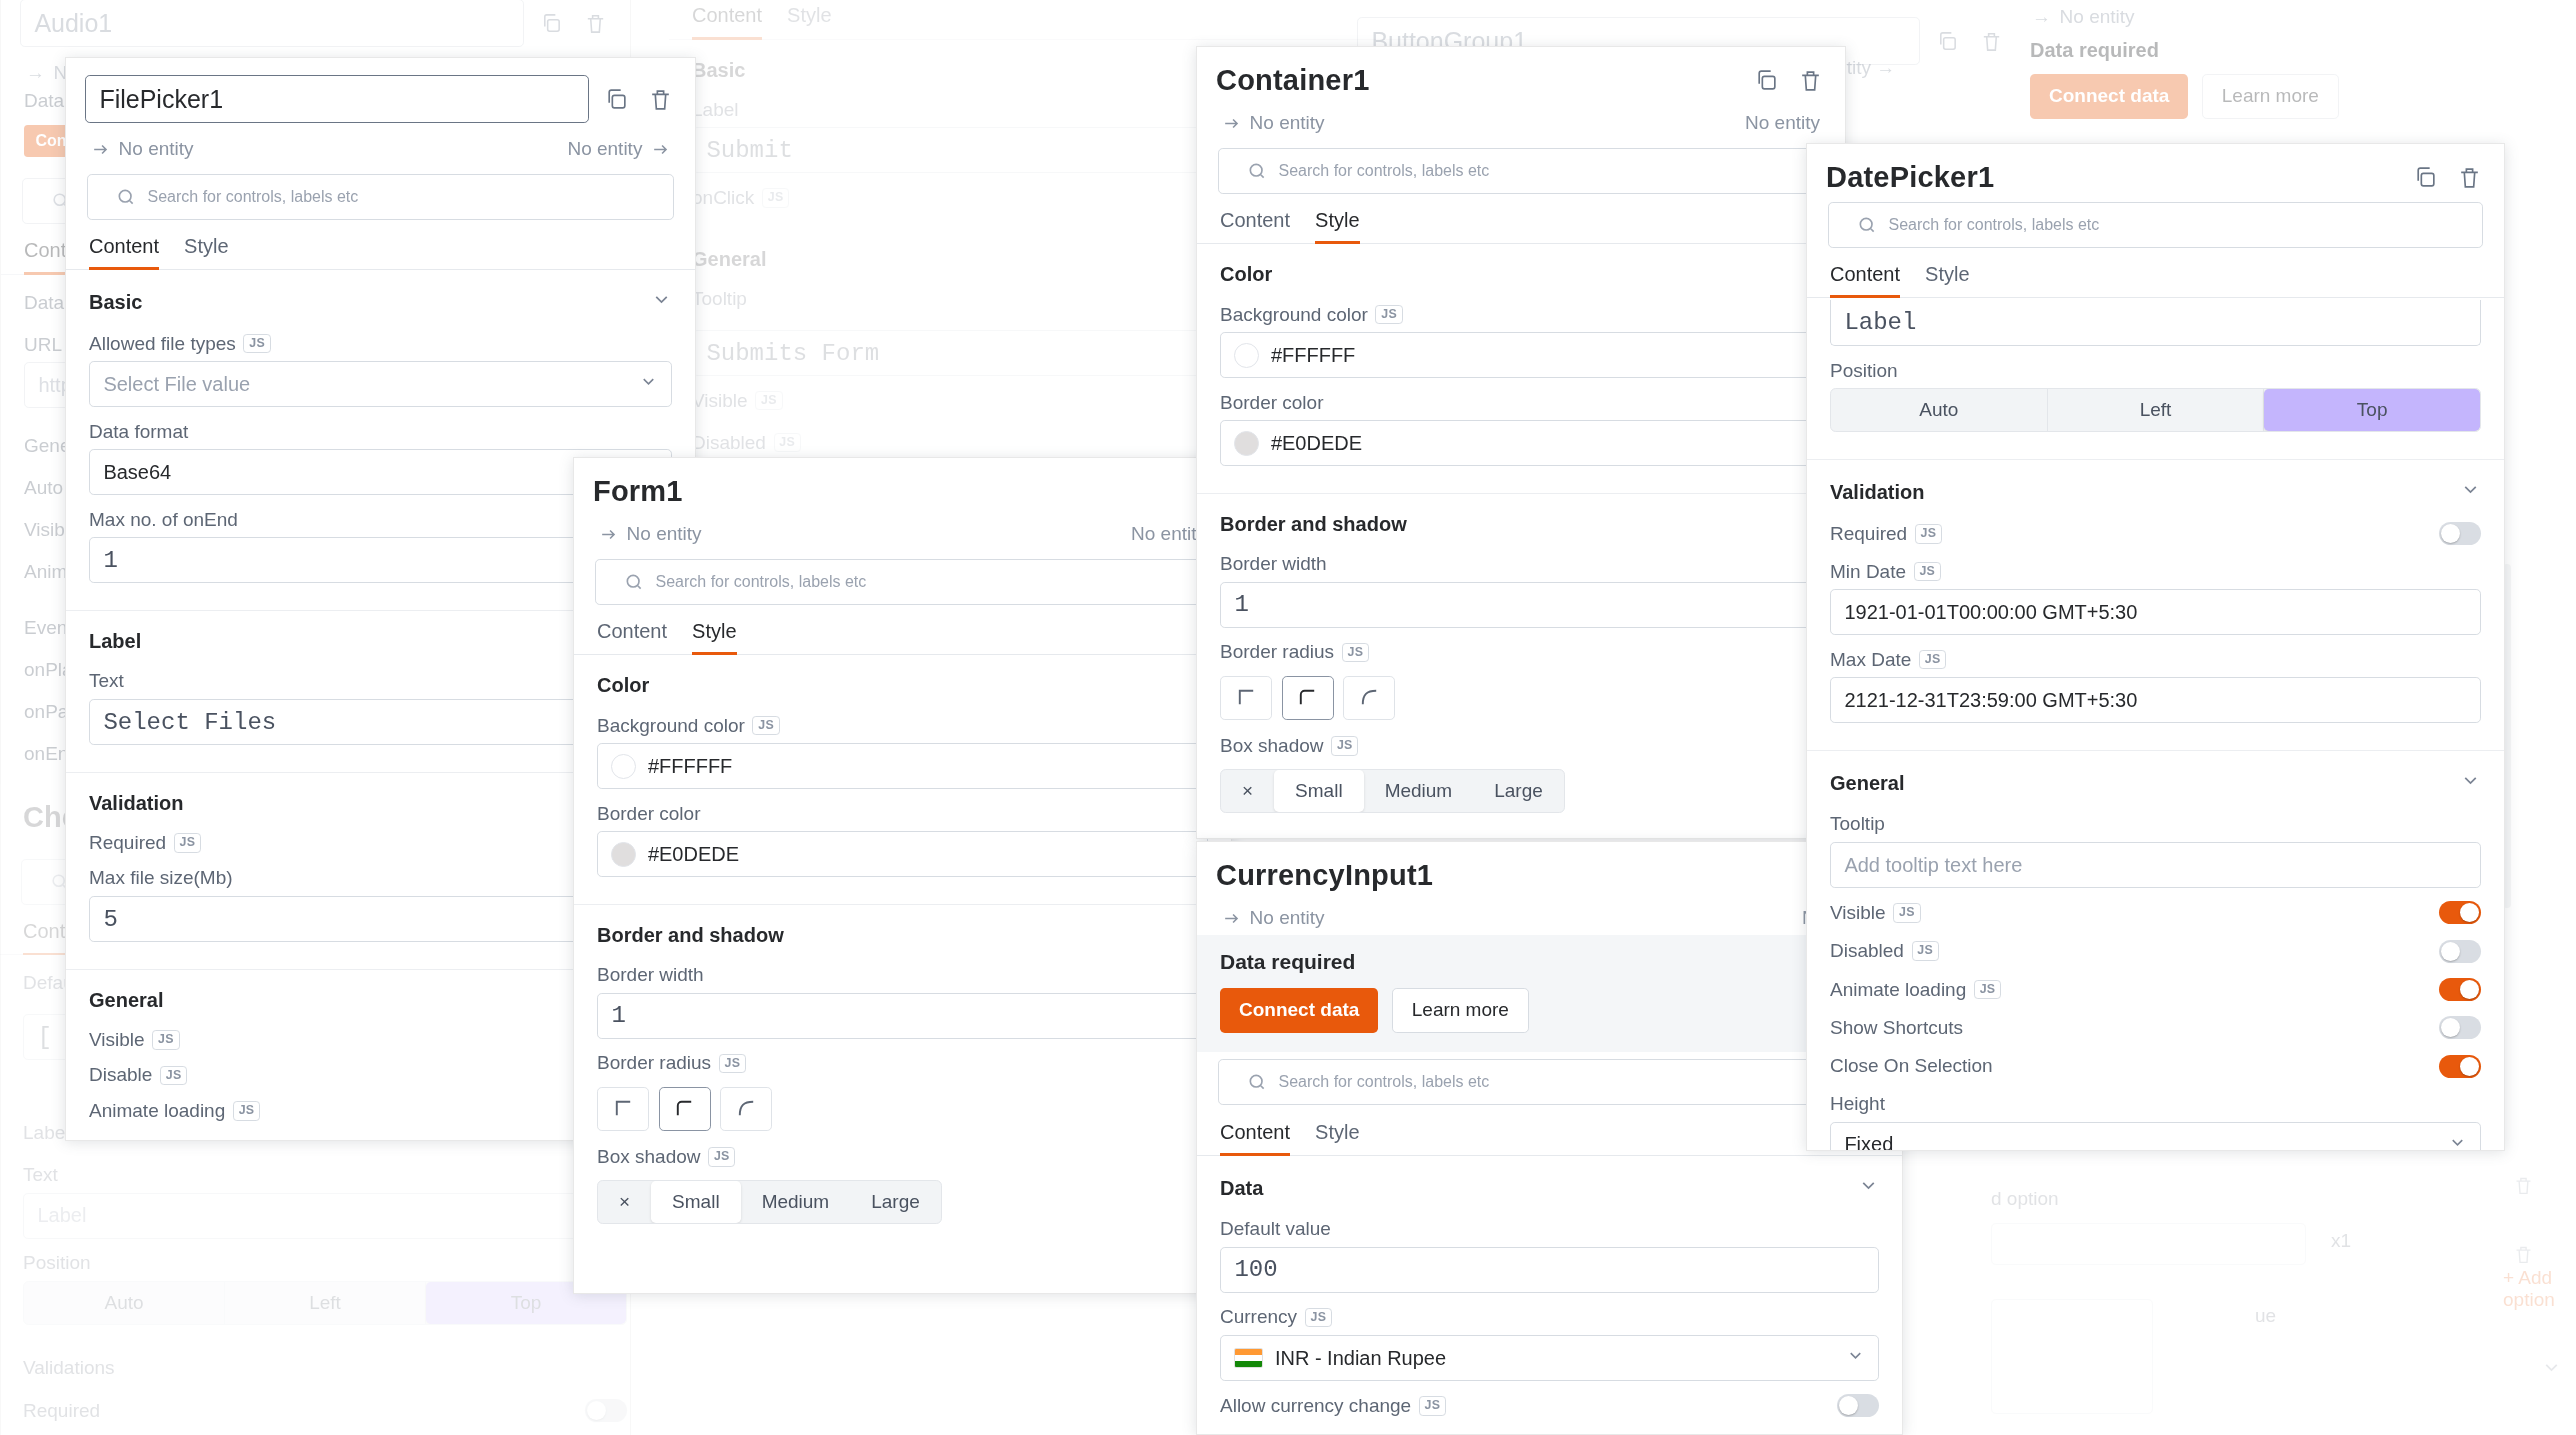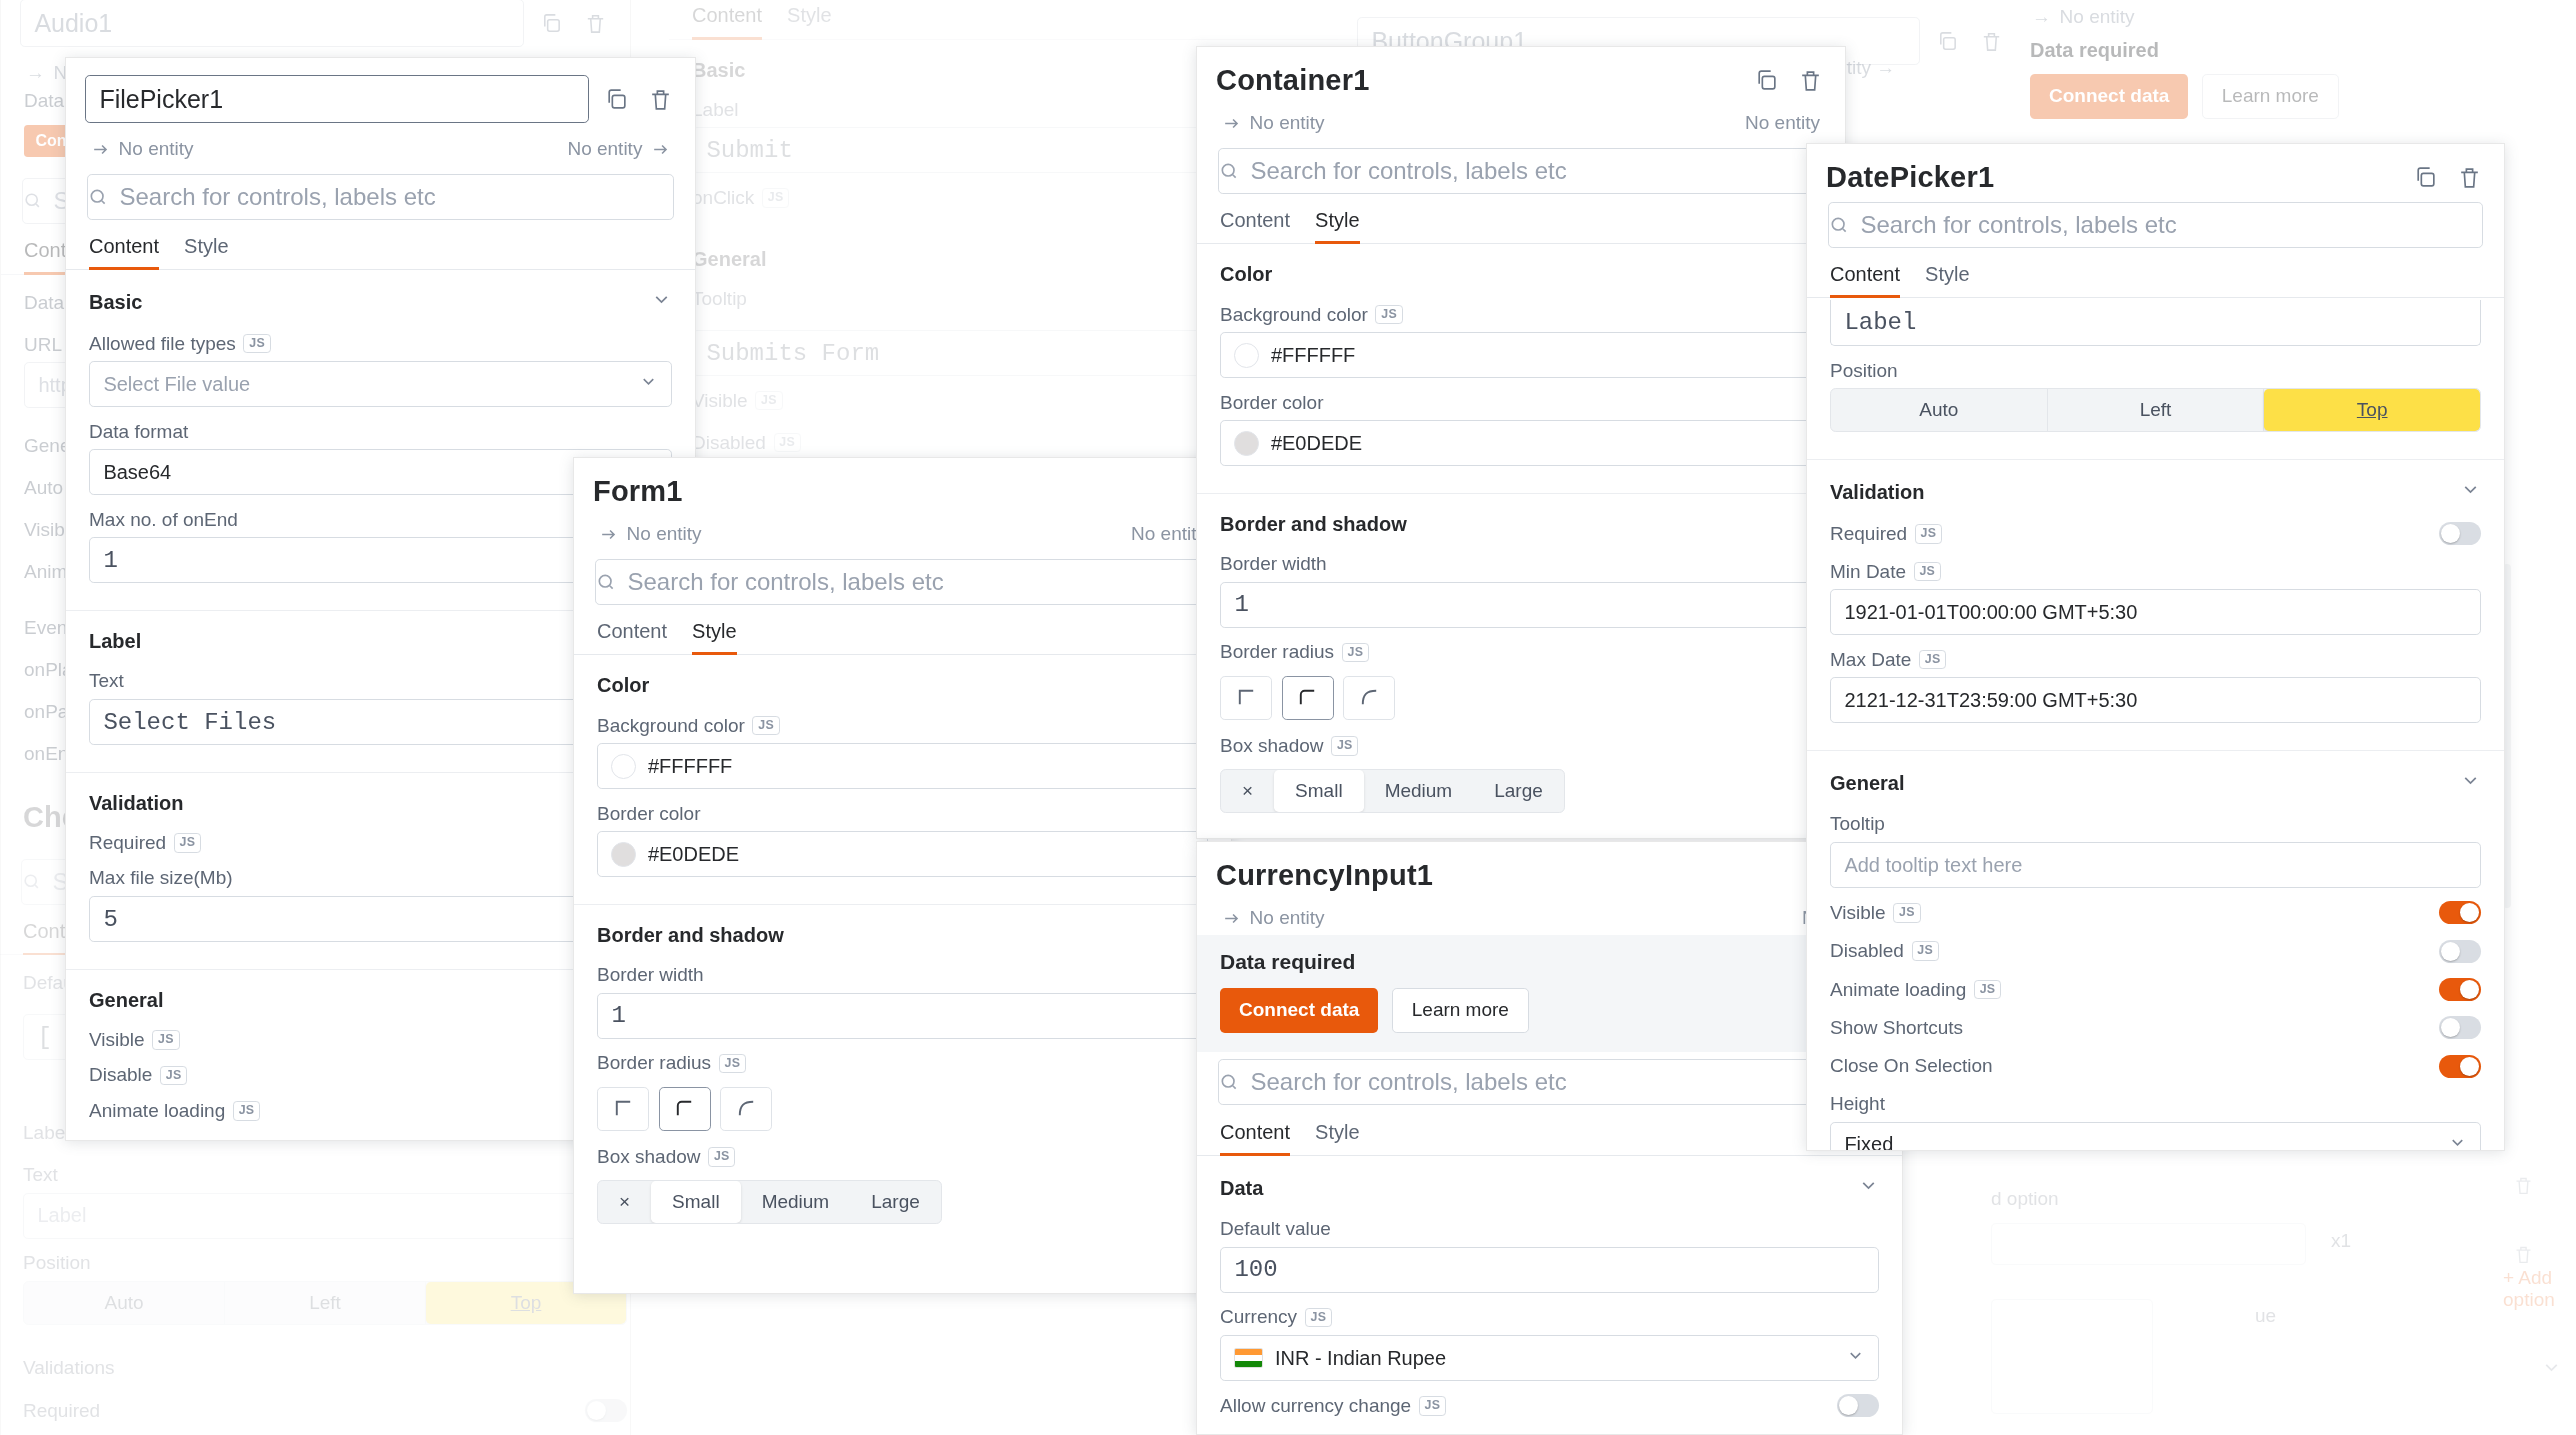--- a/index.html
+++ b/index.html
@@ -33,21 +33,21 @@
   .name-input.plain { border-color:#d7dce2; color:#8b94a2; }
   .p-title { font-size:29px; font-weight:bold; color:#27292c; letter-spacing:0.2px; flex:1; }
   .ico-btn { width:32px; height:32px; display:flex; align-items:center; justify-content:center; cursor:pointer; }
   .ico-btn svg { display:block; }
 
   .entity-row { display:flex; align-items:center; justify-content:space-between; padding:9.6px 25px 5.7px 25px; font-size:19px; color:#8b94a2; }
   .entity-row .l, .entity-row .r { display:flex; align-items:center; gap:8.6px; }
 
   .search-box {
     margin:7.6px 21px 0 21px; height:46px; border:1px solid #d7dce2; border-radius:4.8px;
-    display:flex; align-items:center; gap:11.5px; padding:0 0; color:#9aa2af; font-size:24px;
+    display:flex; align-items:center; gap:11.5px; padding:0 28px; color:#9aa2af; font-size:16px;
     background:#fff;
   }
 
   .tabs { display:flex; gap:25px; padding:15.3px 23px 0 23px; border-bottom:1px solid #e6e9ed; }
   .tab { font-size:20px; color:#5d6674; padding-bottom:11.5px; position:relative; cursor:pointer; }
   .tab.active { color:#27292c; }
   .tab.active::after { content:""; position:absolute; left:0; right:0; bottom:-1px; height:2.9px; background:#e8590c; }
 
   .sect { padding:19px 23px 5.7px 23px; }
   .sect-head { display:flex; align-items:center; justify-content:space-between; font-size:20px; font-weight:bold; color:#27292c; margin-bottom:11.5px; }
@@ -72,21 +72,21 @@
   .row-tog { display:flex; align-items:center; justify-content:space-between; padding:0 23px 15.3px 23px; }
   .row-tog .lab { font-size:19px; color:#5d6674; display:flex; align-items:center; gap:7.6px; }
   .tog { width:42px; height:23px; border-radius:11.5px; background:#d9dde3; position:relative; cursor:pointer; }
   .tog .knob { position:absolute; top:1.9px; left:1.9px; width:19px; height:19px; border-radius:50%; background:#fff; box-shadow:0 1px 1.9px rgba(0,0,0,.25); }
   .tog.on { background:#e8590c; }
   .tog.on .knob { left:21px; }
 
   .seg { display:flex; border:1px solid #e3e6ea; border-radius:5.7px; background:#f2f4f6; overflow:hidden; height:44px; }
   .seg > div { flex:1; display:flex; align-items:center; justify-content:center; font-size:19px; color:#4a5260; cursor:pointer; border-right:1px solid #e3e6ea; }
   .seg > div:last-child { border-right:none; }
-  .seg > div.on { background:#fde047; box-shadow:0 1px 2.9px rgba(0,0,0,.12); border-radius:4.8px;text-decoration:underline; }
+  .seg > div.on { background:#c4b5fd; box-shadow:0 1px 2.9px rgba(0,0,0,.12); border-radius:4.8px; }
 
   .radius-row { display:flex; gap:9.6px; padding:0 23px 15.3px 23px; }
   .rad { width:52px; height:44px; border:1px solid #dfe3e8; border-radius:4.8px; display:flex; align-items:center; justify-content:center; cursor:pointer; background:#fff; }
   .rad.on { border-color:#8a94a3; }
 
   .shadow-row { display:flex; gap:0; padding:0 23px 15.3px 23px; }
   .sh-wrap { display:flex; background:#f2f4f6; border:1px solid #e3e6ea; border-radius:5.7px; overflow:hidden; height:44px; }
   .sh-wrap > div { padding:0 21px; display:flex; align-items:center; justify-content:center; font-size:19px; color:#4a5260; cursor:pointer; }
   .sh-wrap > div.on { background:#fff; border-radius:4.8px; box-shadow:0 1px 2.9px rgba(0,0,0,.12); }
 

